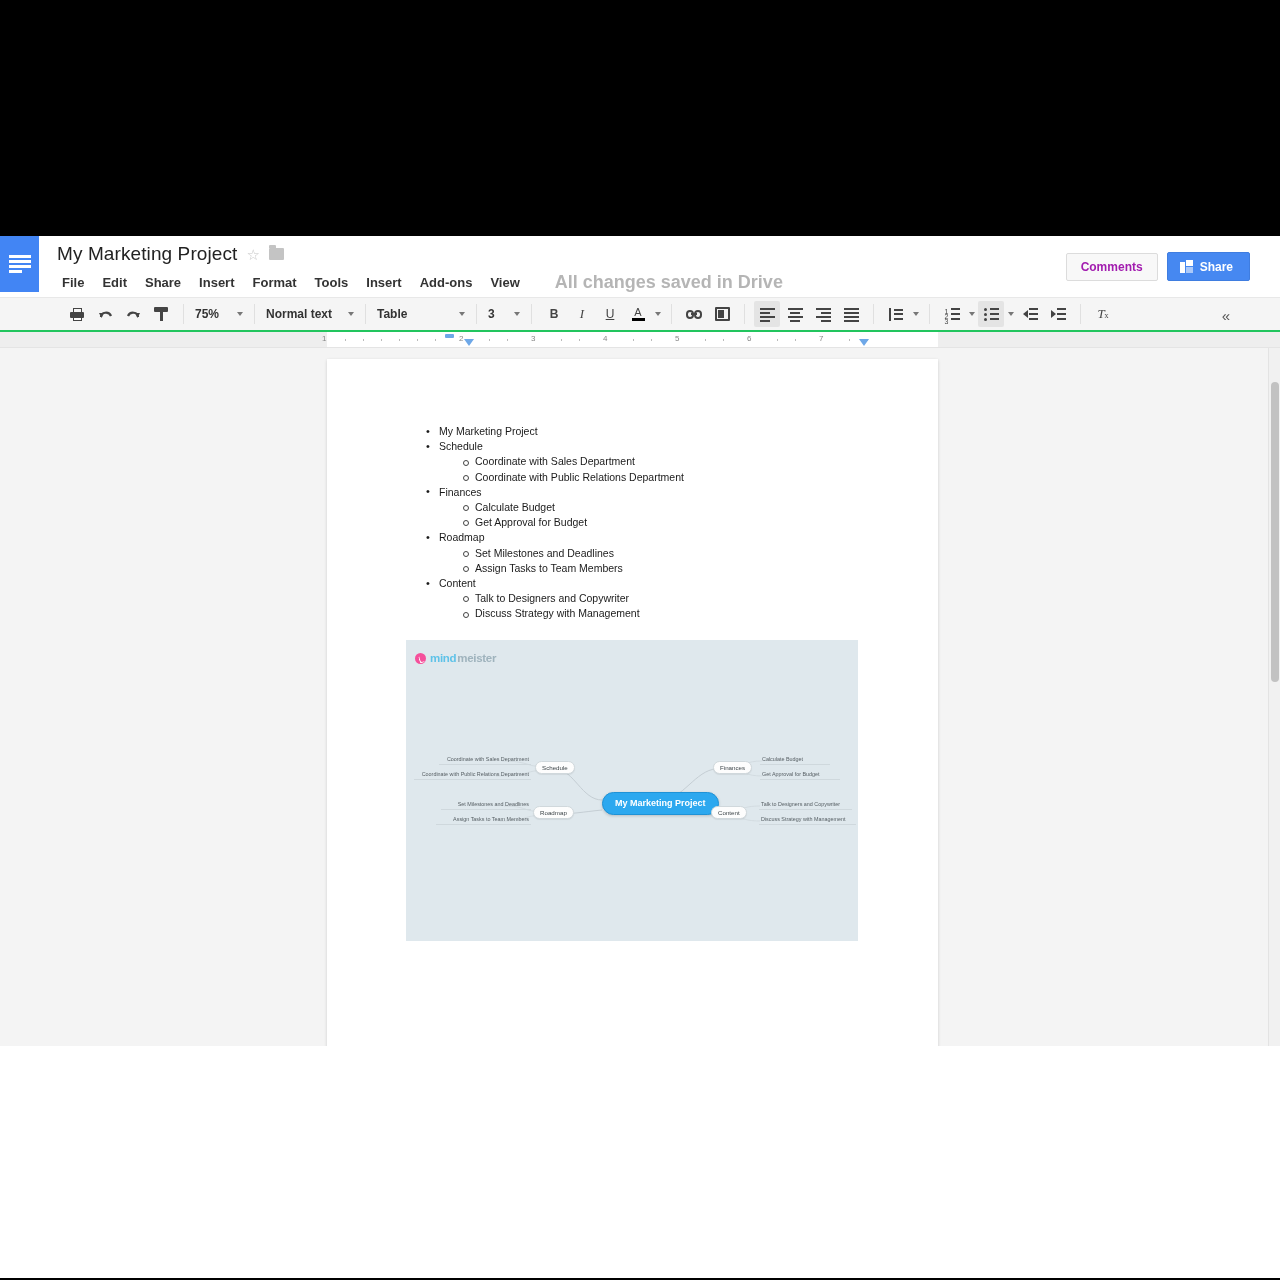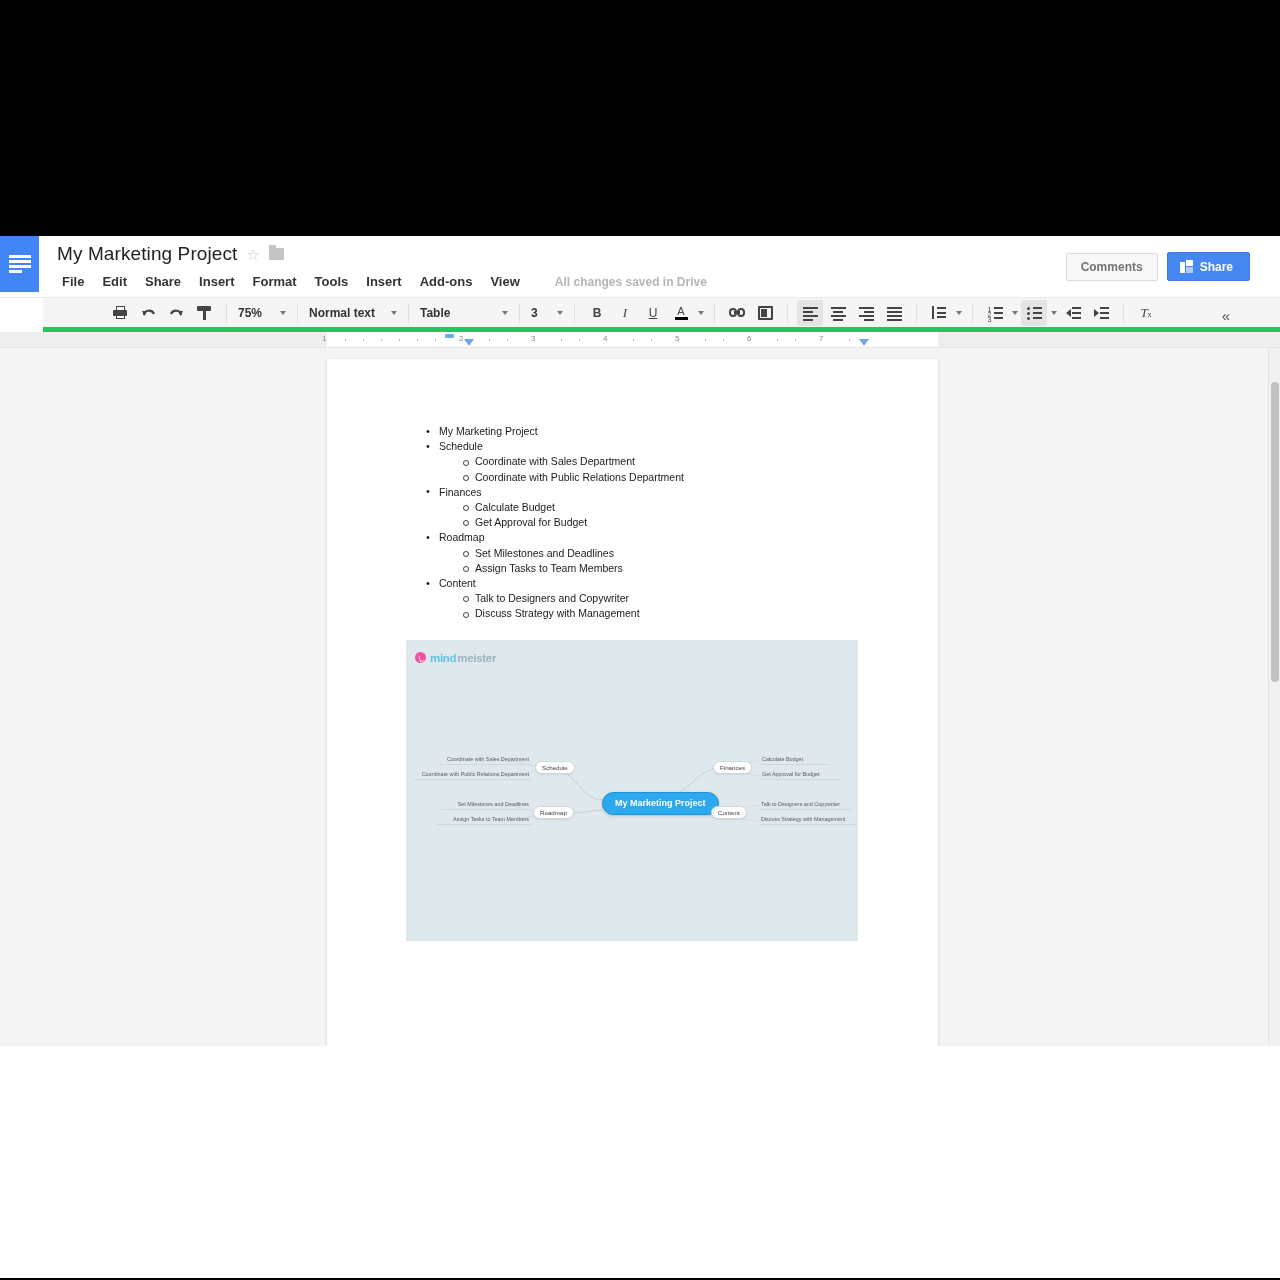--- a/index.html
+++ b/index.html
@@ -60,54 +60,53 @@
   .menubar {
     position: absolute; left: 57px; top: 36px;
     display: flex; align-items: center; gap: 0; font-weight: bold;
   }
   .menubar .mi {
     font-size: 13px; color: #333; padding: 2px 9px; cursor: default;
     white-space: nowrap;
   }
   .menubar .mi:first-child { padding-left: 5px; }
   .save-status {
-    font-size: 12px; color: #b5b5b5; margin-left: 26px; white-space: nowrap;
+    font-size: 18px; color: #b5b5b5; margin-left: 26px; white-space: nowrap;
   }
 
   .header-right {
     position: absolute; right: 30px; top: 16px;
     display: flex; align-items: center; gap: 9px;
   }
   .btn-comments {
     border: 1px solid #dcdcdc; background: #f8f8f8; border-radius: 2px;
-    font-size: 12px; color: #737373; font-weight: bold;
+    font-size: 12px; color: #a21caf; font-weight: bold;
     padding: 7px 14px; line-height: 1;
   }
   .btn-share {
     background: #4688f1; border: 1px solid #3f7de0; border-radius: 2px;
     color: #fff; font-size: 12px; font-weight: bold;
     padding: 7px 16px 7px 12px; line-height: 1;
     display: flex; align-items: center; gap: 7px;
   }
   .lock-glyph {
     position: relative; width: 13px; height: 13px; flex: 0 0 13px;
   }
   .lock-glyph .b1 { position:absolute; left:0; top:2px; width:5px; height:11px; background:#fff; }
   .lock-glyph .b2 { position:absolute; left:6px; top:0; width:7px; height:6px; background:#fff; }
   .lock-glyph .b3 { position:absolute; left:6px; top:7px; width:7px; height:6px; background:#fff; opacity:.55; }
 
   
   .toolbar {
     position: relative;
     height: 34px;
     background: #f5f5f5;
-    border-bottom: 5px solid #22c55e;
+    border-bottom: 2px solid #22c55e;
     display: flex; align-items: center;
     padding-left: 58px;
-    margin-left: 43px;
   }
   .tgroup { display: flex; align-items: center; height: 26px; padding: 0 5px; }
   .tsep { width: 1px; height: 20px; background: #e0e0e0; margin: 0 3px; }
   .tbtn {
     width: 26px; height: 26px; border-radius: 2px;
     display: flex; align-items: center; justify-content: center;
     color: #444; font-size: 13px; margin: 0 1px;
   }
   .tbtn.active { background: #e4e4e4; }
   .arrow-dn {
@@ -233,21 +232,21 @@
     content: ""; position: absolute; left: 46px; top: 5.2px;
     width: 4px; height: 4px; border: 1px solid #444; border-radius: 50%;
   }
 
   
   .mindmap {
     position: absolute; left: 79px; top: 281px;
     width: 452px; height: 301px;
     background: #dfe8ed;
   }
-  .mm-logo { position: absolute; left: 9px; top: 12px; display: flex; align-items: flex-start; gap: 4px; }
+  .mm-logo { position: absolute; left: 9px; top: 12px; display: flex; align-items: flex-end; gap: 4px; }
   .mm-logo .dot {
     width: 11px; height: 11px; border-radius: 50%; background: #f5509b;
     position: relative;
   }
   .mm-logo .dot:after {
     content:""; position:absolute; left:3.5px; top:2.5px; width:4px; height:6px;
     border-left: 1.6px solid #fff; border-bottom: 1.6px solid #fff; border-radius: 0 0 0 3px;
     transform: rotate(-15deg);
   }
   .mm-logo .w1 { font-size: 11.5px; color: #5ec2e8; font-weight: bold; letter-spacing: -0.3px; }

